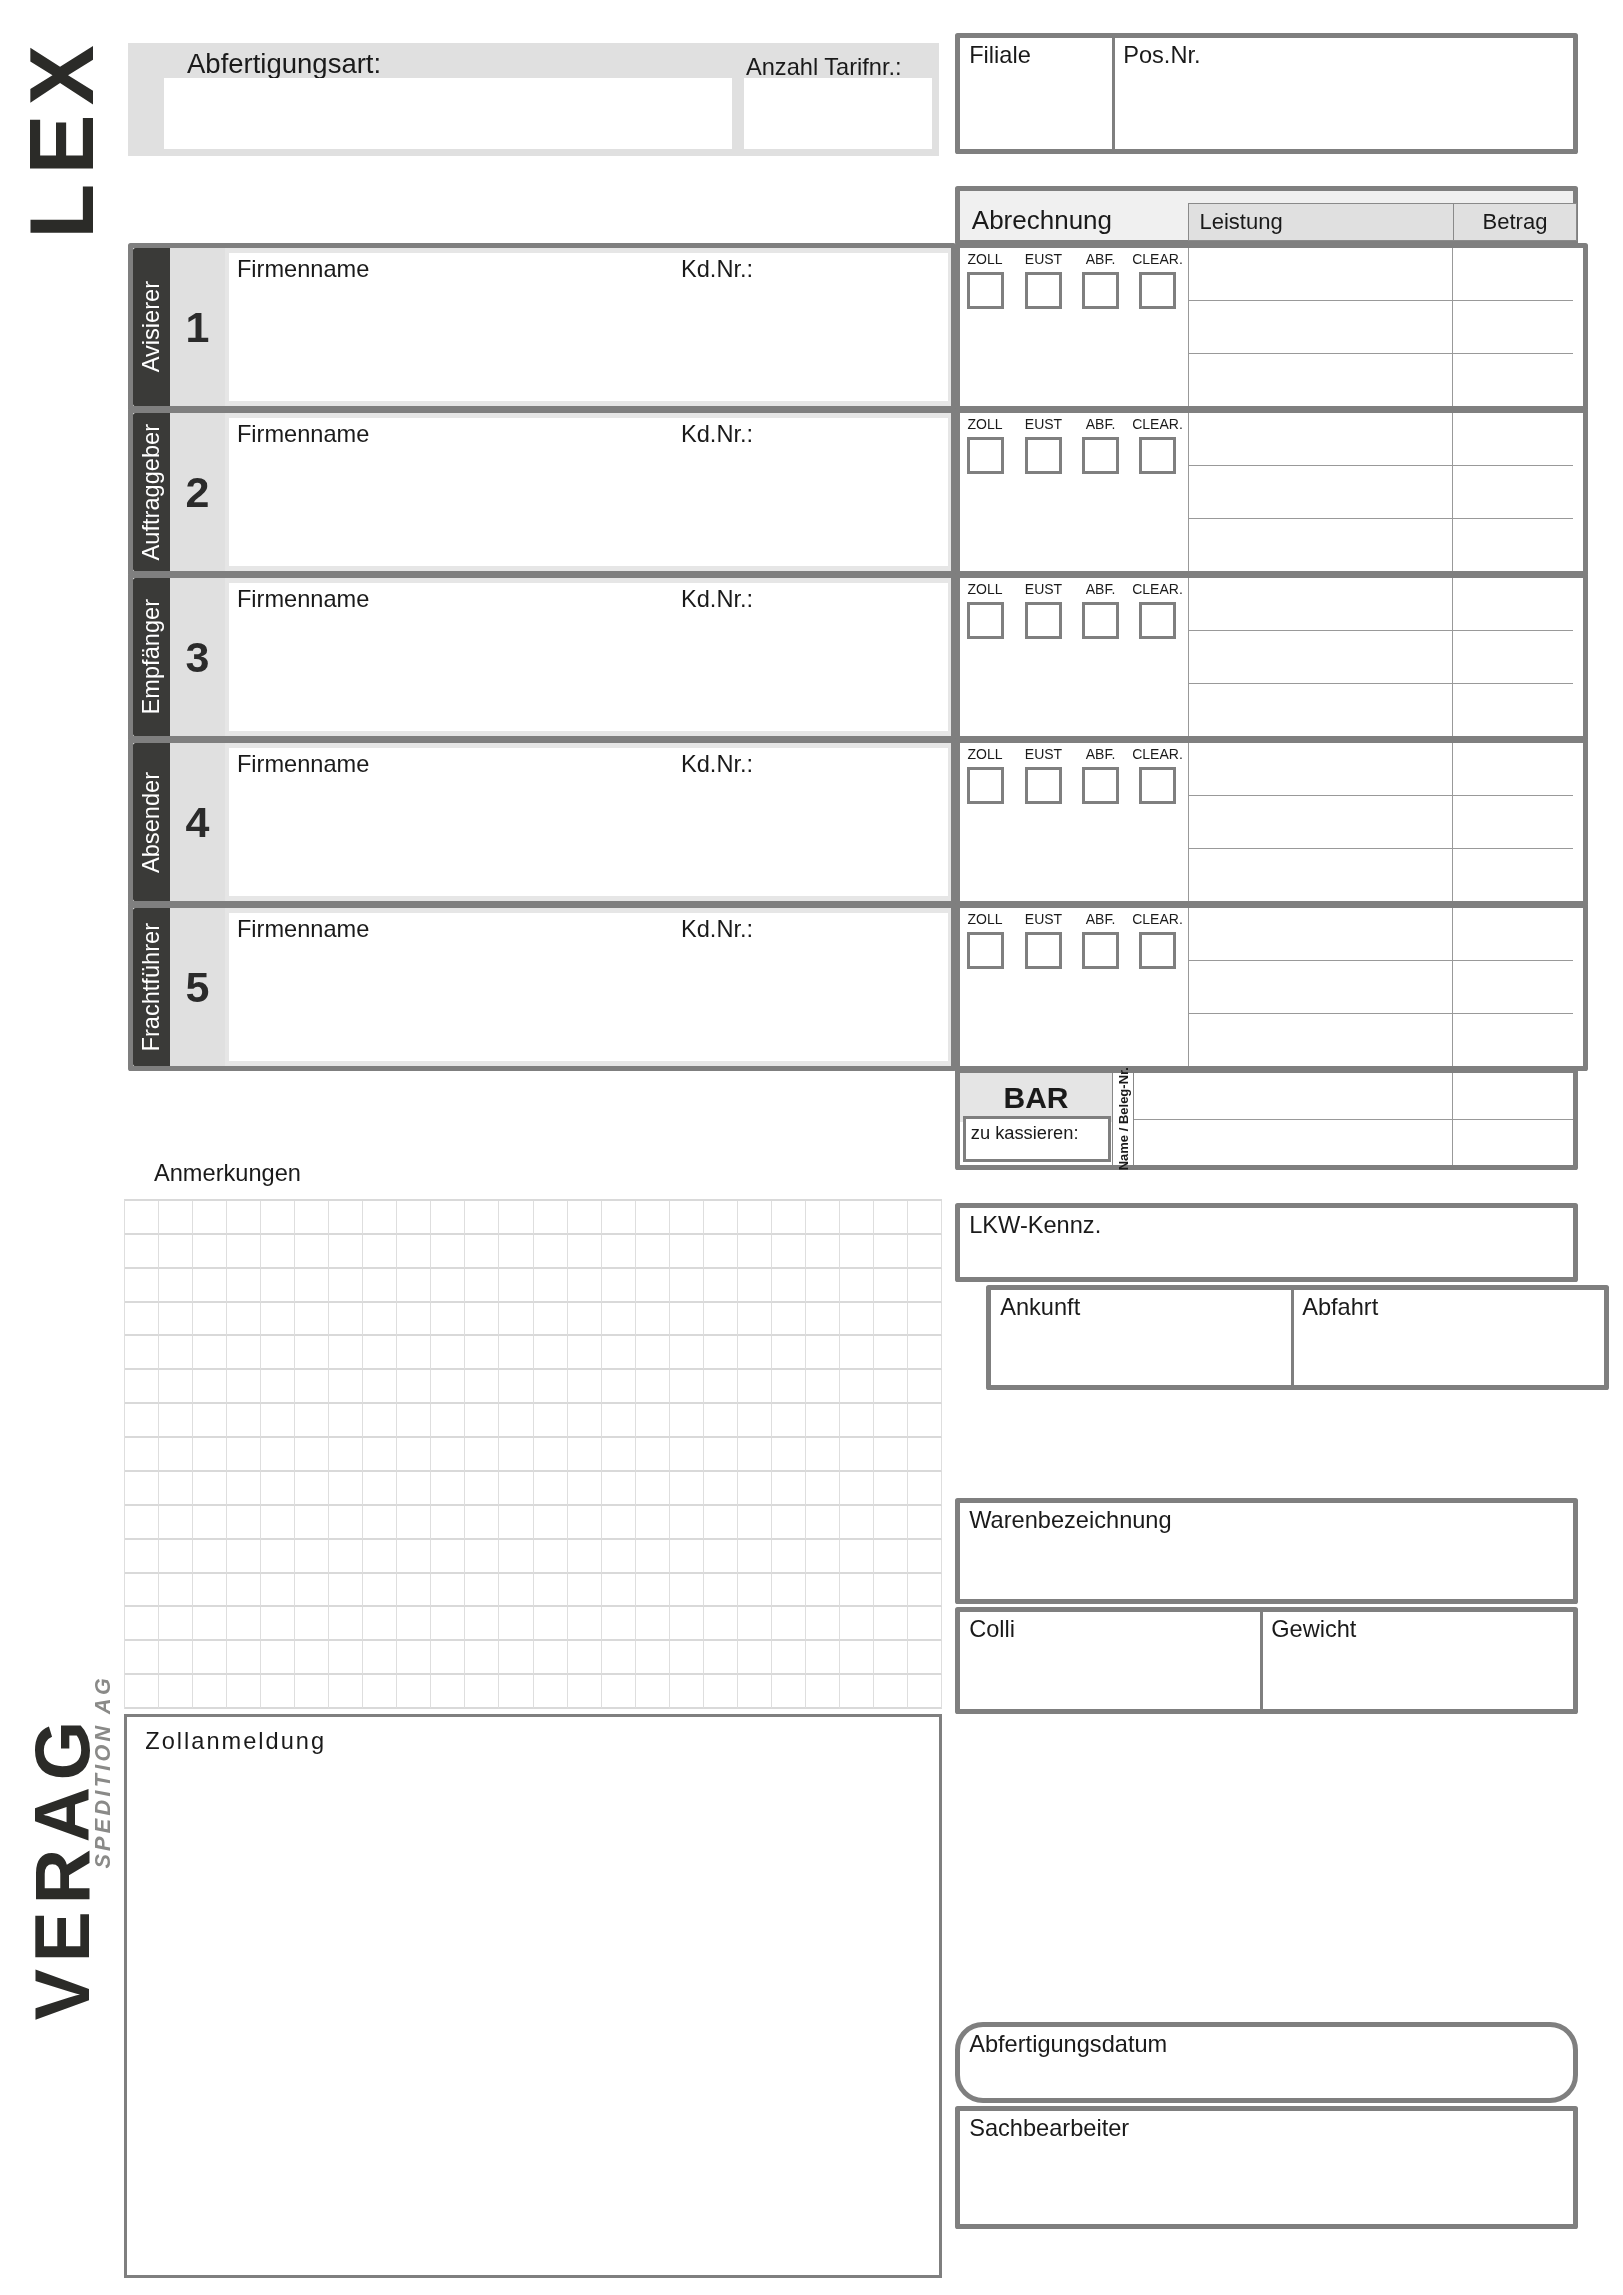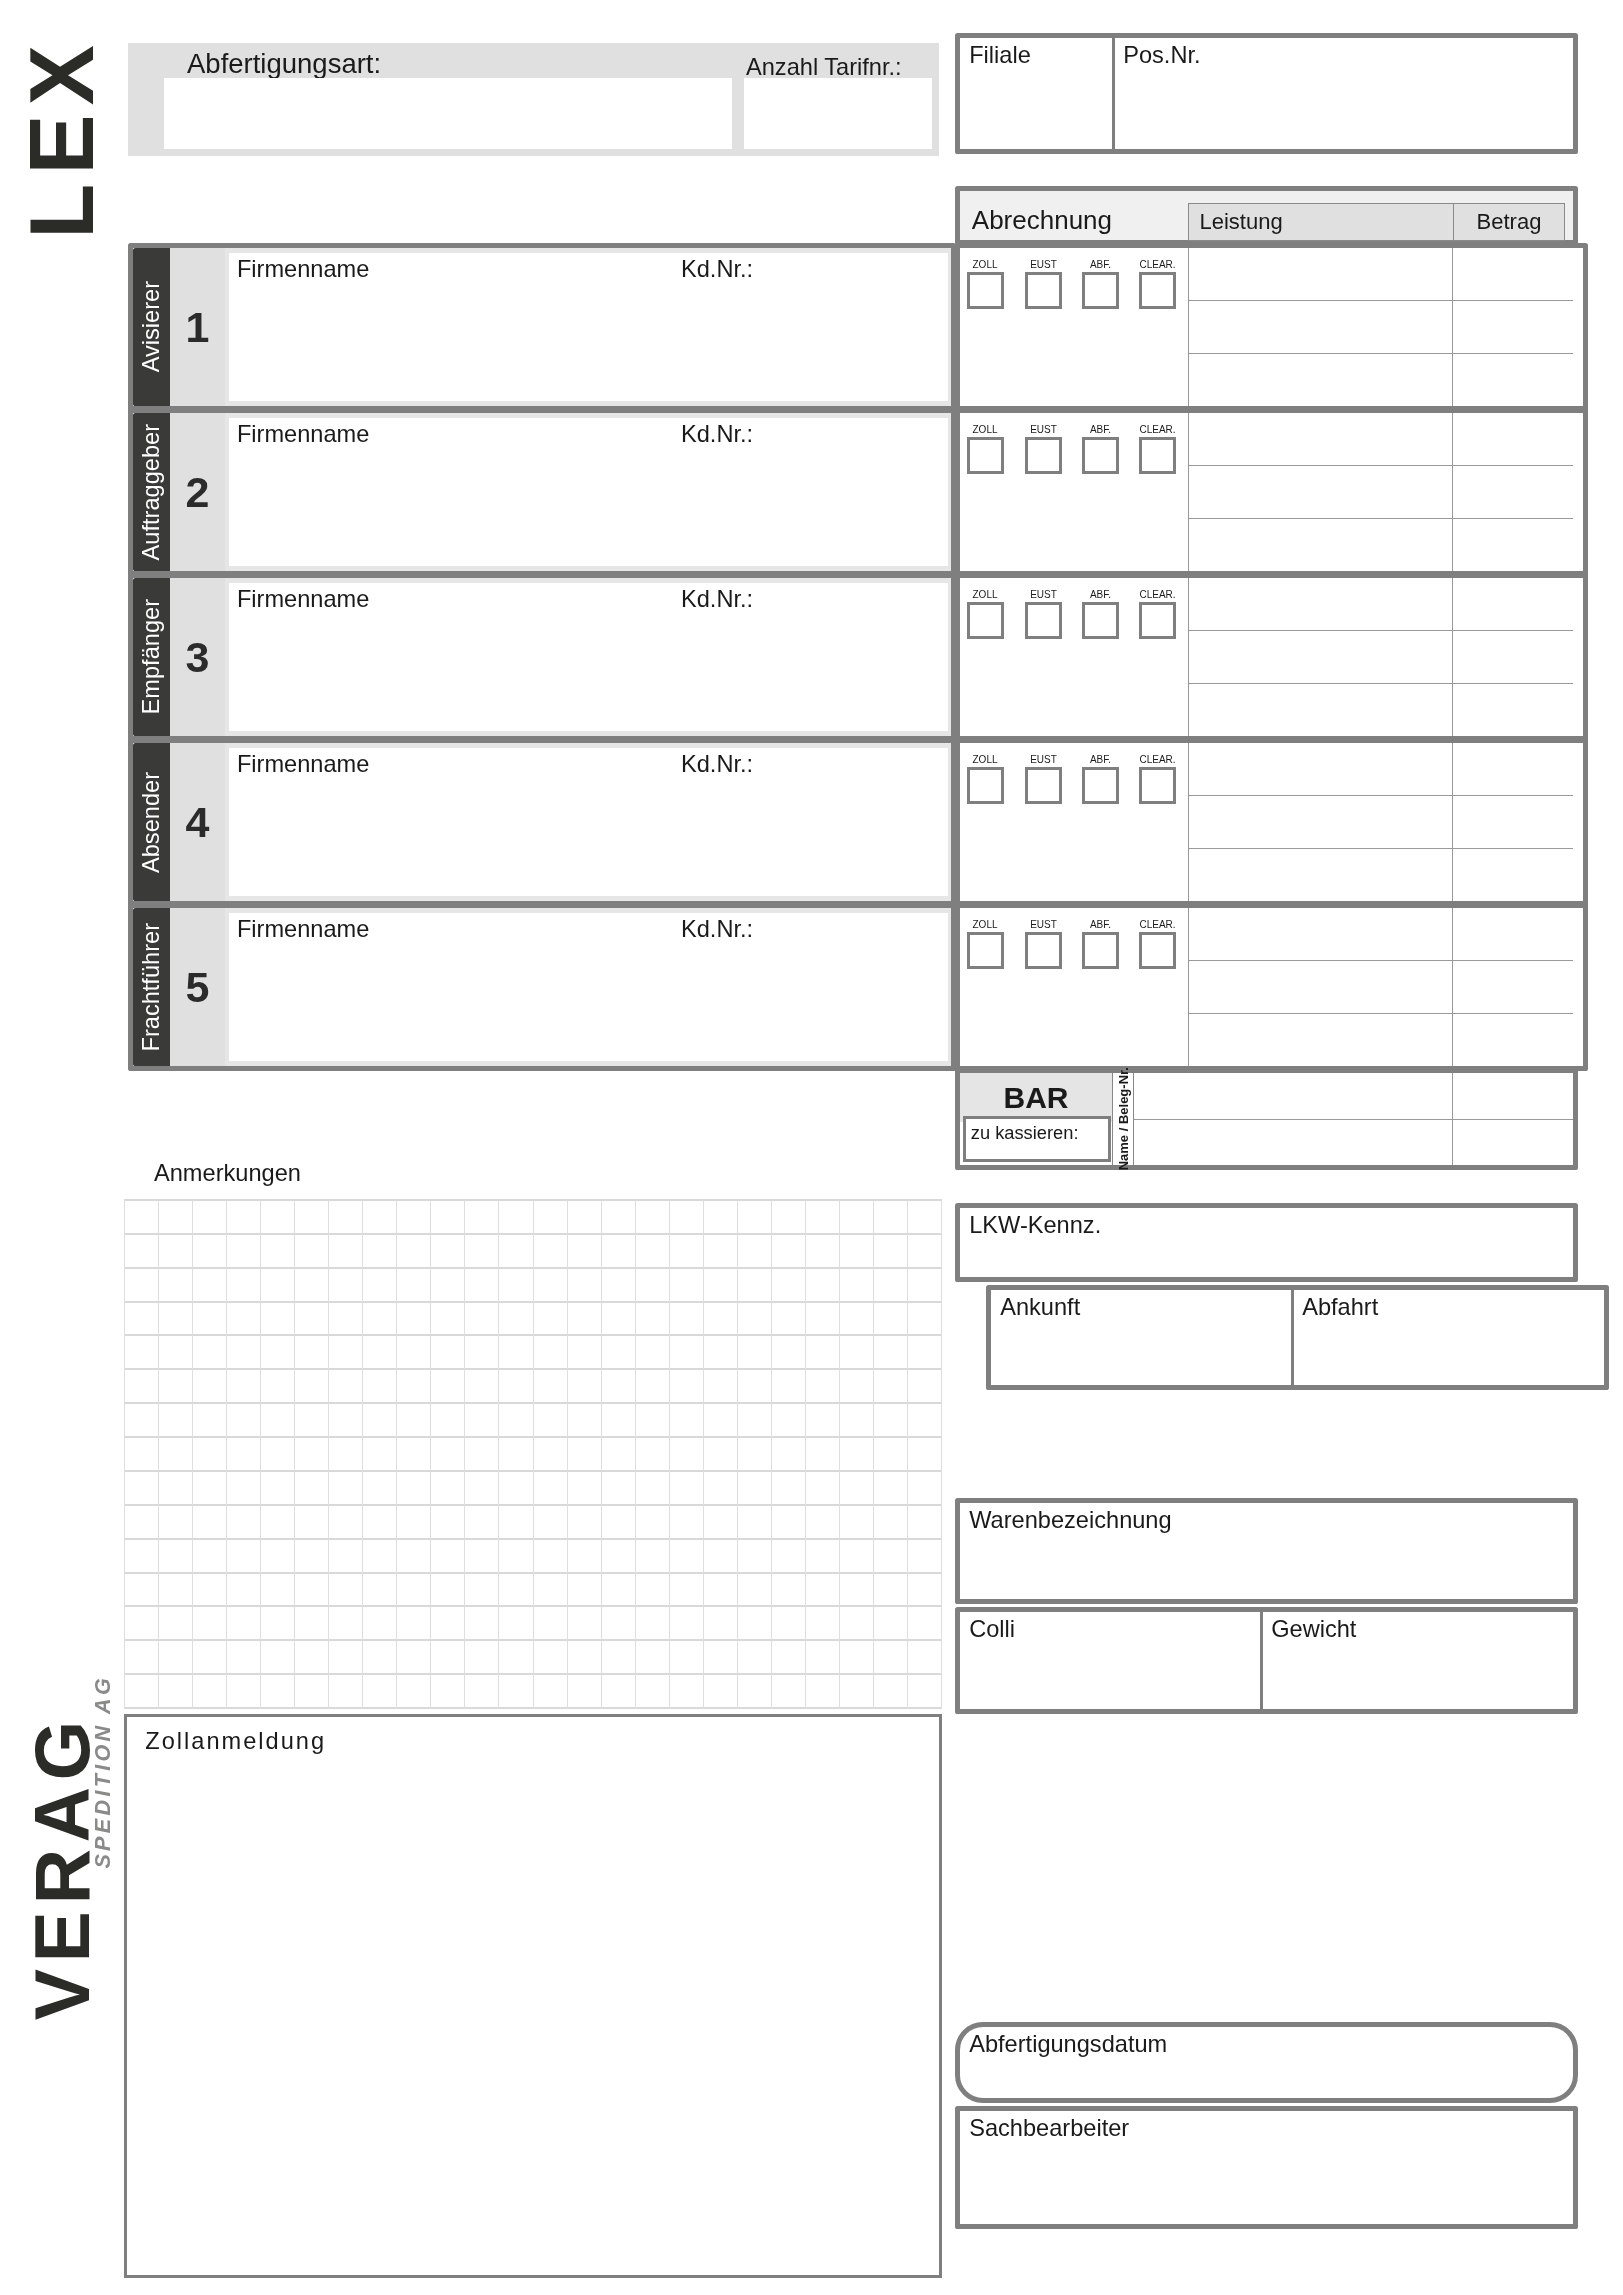--- a/index.html
+++ b/index.html
@@ -34,36 +34,36 @@
   #filiale-box{left:955px;top:33px;width:623px;height:121px;}
   #filiale-divider{left:152px;top:0;width:2.6px;height:100%;background:#7f7f7f;}
   #filiale-cell{left:0;top:0;width:152px;height:100%;}
   #pos-cell{left:154px;top:0;right:0;height:100%;}
 
   
   #abrechnung-box{left:955px;top:186px;width:623px;height:59px;background:#f0f0f0;}
   #abrechnung-title{left:11.8px;top:14.4px;font-size:26px;}
   .hdr-cell{position:absolute;bottom:-1.3px;height:38px;background:#e0e0e0;border:1.3px solid #8a8a8a;box-sizing:border-box;font-size:22px;display:flex;align-items:center;}
   #leistung-hdr{left:228px;width:266px;padding-left:10.5px;}
-  #betrag-hdr{left:493px;width:112px;justify-content:center;}
+  #betrag-hdr{left:493px;width:124px;justify-content:center;}
 
   
   .section-row{position:absolute;left:0;width:1623px;height:158px;}
   .party-box{position:absolute;left:128px;top:0;width:818px;height:158px;border:5.2px solid #7f7f7f;border-radius:2.6px;background:#e6e6e6;}
   .party-strip{position:absolute;left:0;top:0;width:37px;height:100%;background:#3a3a38;border-radius:2.6px 0 0 2.6px;display:flex;align-items:center;justify-content:center;}
   .party-strip .vtext{color:#fff;font-size:23.6px;}
   .party-num{position:absolute;left:37px;top:0;width:55px;height:100%;background:#e0e0e0;display:flex;align-items:center;justify-content:center;font-size:43px;font-weight:700;color:#2b2b2b;}
   .party-content{position:absolute;left:96px;top:5.2px;right:2.6px;bottom:5.2px;background:#fff;}
   .party-content .lbl{position:absolute;top:2.6px;left:7.9px;font-size:23.6px;}
   .party-content .kdnr{left:452px;}
 
   .acct-box{position:absolute;left:955px;top:0;width:623px;height:158px;border:5.2px solid #7f7f7f;border-radius:2.6px;background:#fff;}
   .cb-cell{position:absolute;left:0;top:0;width:228px;height:100%;}
   .cb-group{position:absolute;top:0;width:37px;text-align:center;}
-  .cb-group .cb-lbl{position:absolute;top:11px;left:50%;transform:translateX(-50%);font-size:10px;white-space:nowrap;}
+  .cb-group .cb-lbl{position:absolute;top:3px;left:50%;transform:translateX(-50%);font-size:14px;white-space:nowrap;}
   .cb-group .cb-box{position:absolute;top:23.6px;left:0;width:37px;height:37px;border:3.3px solid #7f7f7f;box-sizing:border-box;background:#fff;}
   .cb-g0{left:6.5px;} .cb-g1{left:65px;} .cb-g2{left:122px;} .cb-g3{left:179px;}
   .acct-col{position:absolute;top:0;height:100%;border-left:1.3px solid #999;display:flex;flex-direction:column;}
   .leistung-col{left:228px;width:264px;}
   .betrag-col{left:492px;width:120px;}
   .acct-row{flex:1;border-bottom:1.3px solid #999;}
   .acct-row:last-child{border-bottom:none;}
 
   
   #bar-box{left:955px;top:1068px;width:623px;height:102px;}

